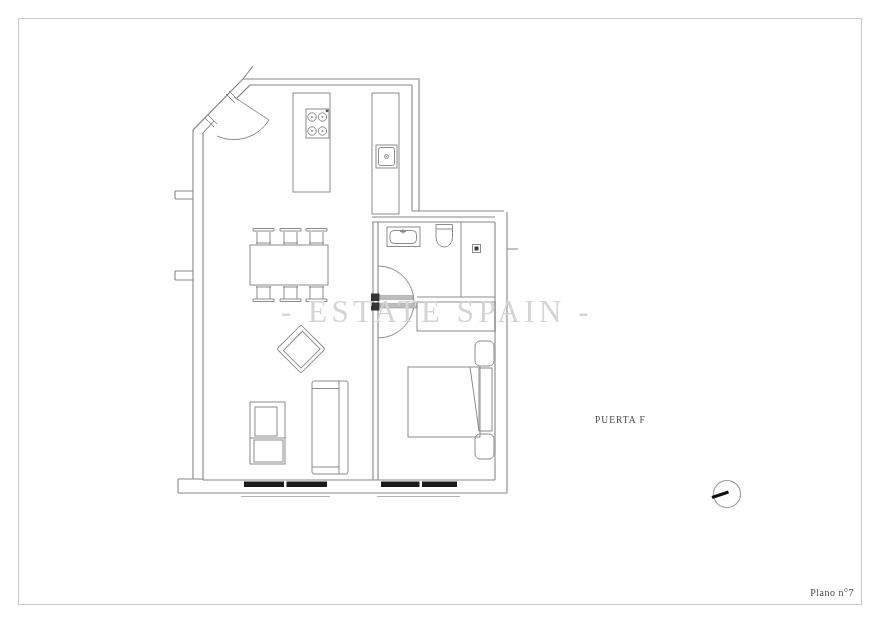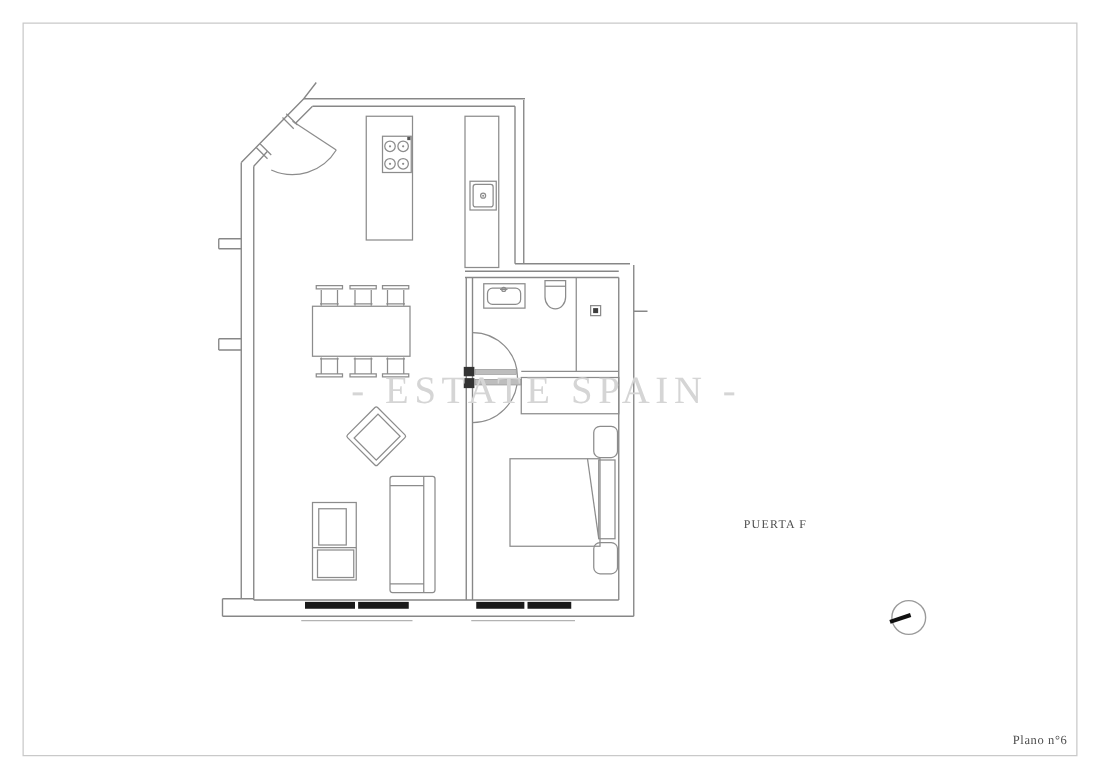--- a/index.html
+++ b/index.html
@@ -154,14 +154,14 @@
     </g>
 
     <g>
       <circle cx="727" cy="494" r="13.5" fill="none" stroke="#9a9a9a" stroke-width="1.1"></circle>
       <path d="M728.5,492 L712,497.5" stroke="#111111" stroke-width="3.2" fill="none"></path>
     </g>
   </svg>
 
   <div class="watermark">- ESTATE SPAIN -</div>
   <div id="doorLabel" class="small-label">PUERTA F</div>
-  <div id="sheetLabel" class="small-label">Plano n°6</div>
+  <div id="sheetLabel" class="small-label">Plano n°7</div>
 </div>
 
 </body></html>

